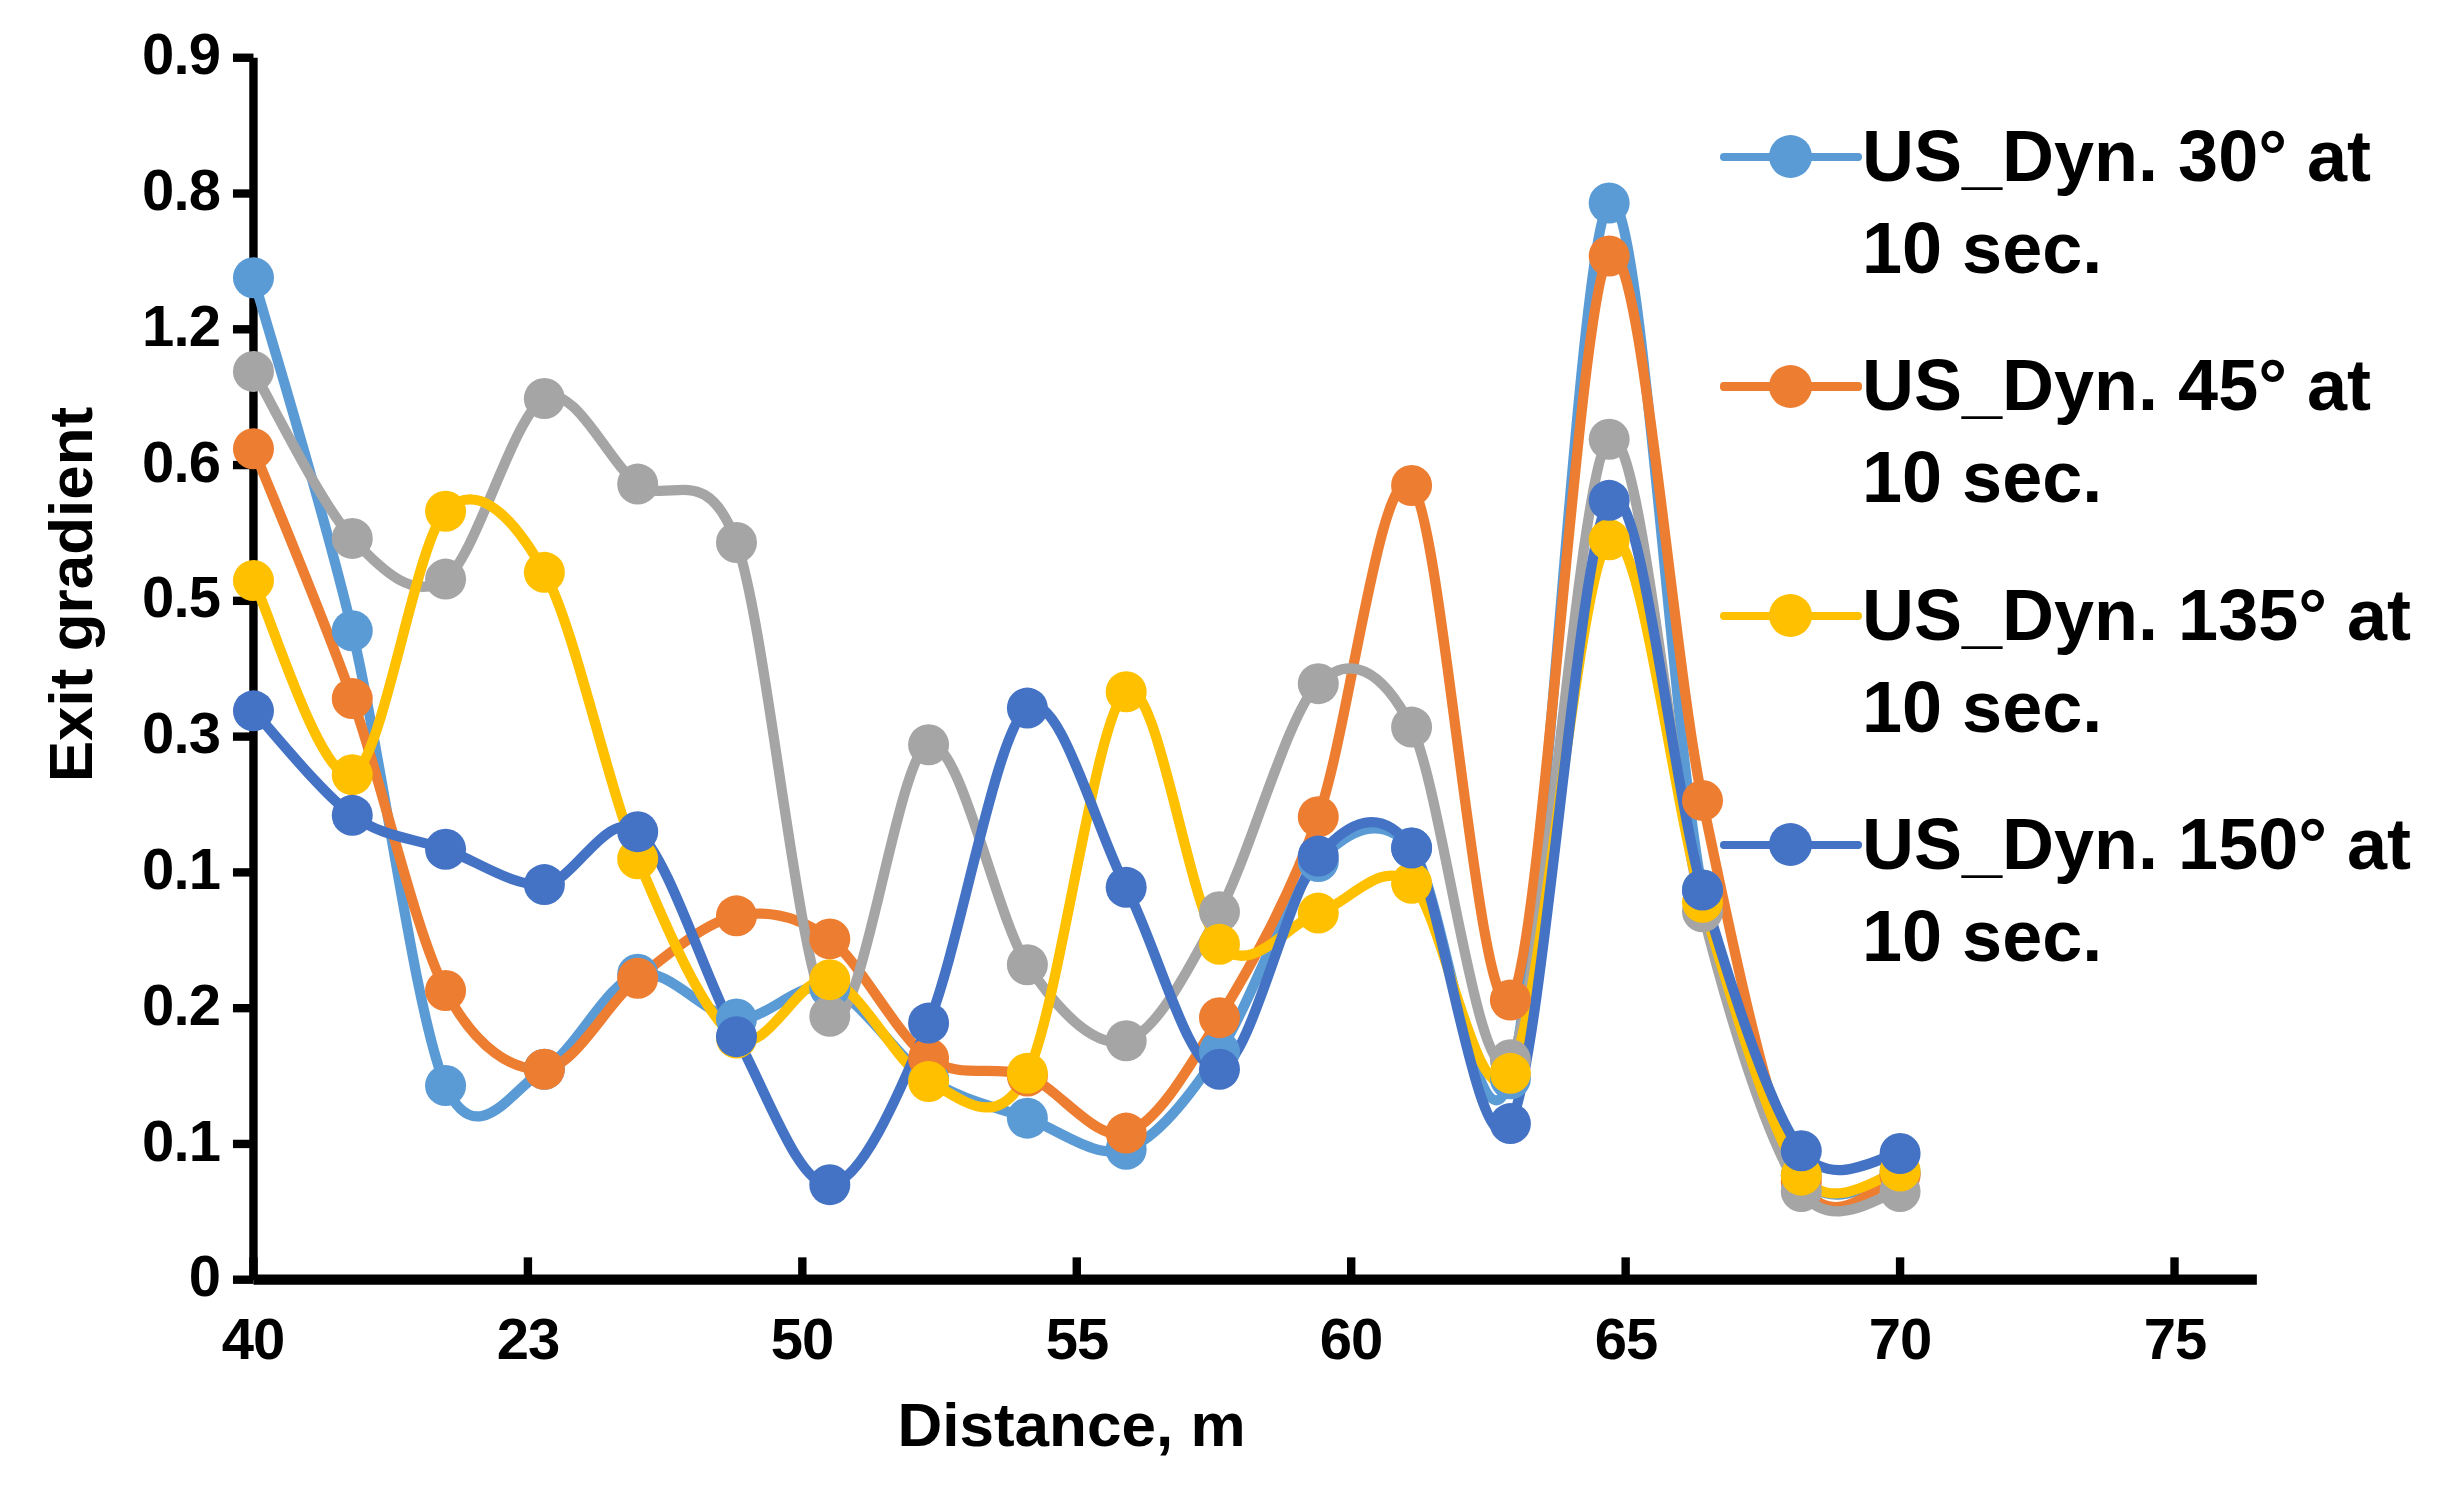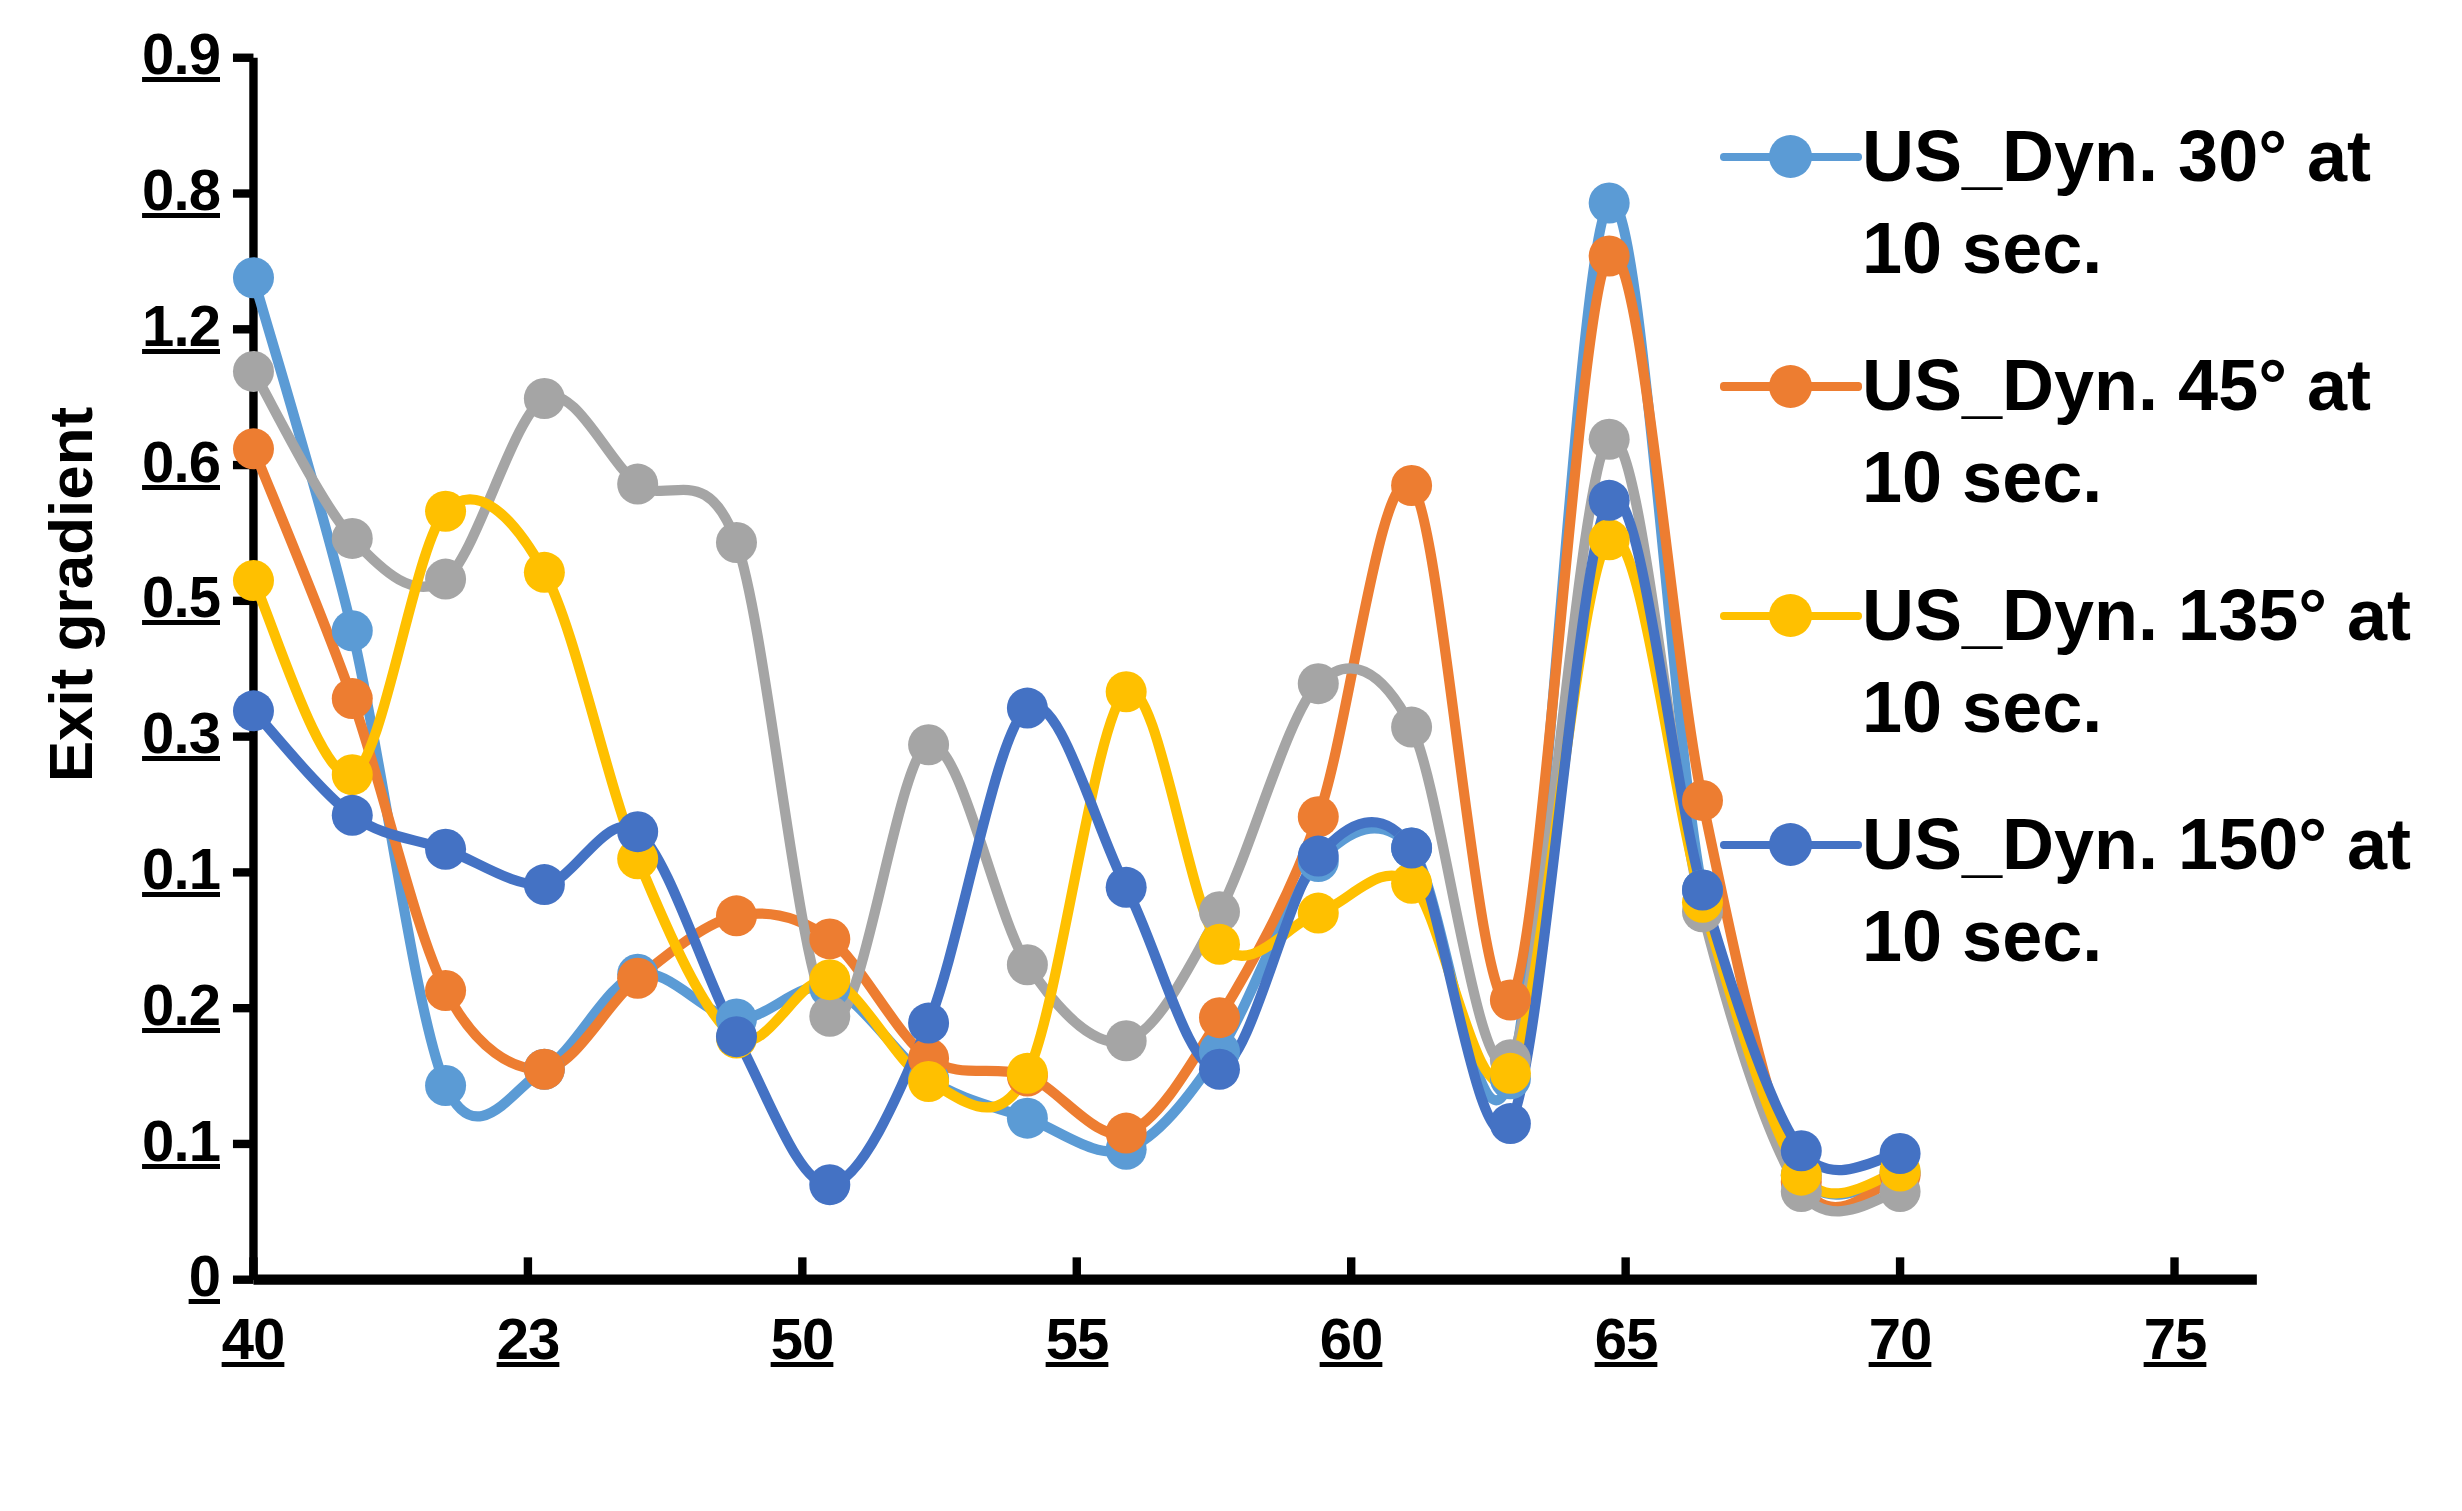--- a/index.html
+++ b/index.html
@@ -1,19 +1,19 @@
 <!DOCTYPE html>
 <html style="font-size:15px"><head>
 <meta charset="utf-8">
 <style>
   html,body{margin:0;padding:0;background:#ffffff;}
   body{width:2462px;height:1512px;font-family:"Liberation Sans",sans-serif;overflow:hidden;}
   #chart-root{position:relative;width:2462px;height:1512px;background:#fff;}
   #plot-svg{position:absolute;left:0;top:0;width:2462px;height:1512px;}
-  .ytick-label,.xtick-label{position:absolute;font-size:58px;font-weight:700;color:#000;white-space:nowrap;letter-spacing:-0.9px;text-decoration:underline;}
+  .ytick-label,.xtick-label{position:absolute;font-size:58px;font-weight:700;color:#000;white-space:nowrap;letter-spacing:-0.9px;}
   .ytick-label{text-align:right;}
   .xtick-label{text-align:center;}
   #y-axis-title{position:absolute;left:-125px;top:559px;width:391px;transform:rotate(-90deg);transform-origin:center center;
       font-size:62px;font-weight:700;color:#000;text-align:center;white-space:nowrap;}
   #x-axis-title{position:absolute;left:652px;top:1389px;width:839px;text-align:center;font-size:62px;font-weight:700;color:#000;}
   #legend{position:absolute;left:1720px;top:110px;width:736px;}
   .legend-item{display:flex;align-items:flex-start;margin-bottom:45px;}
   .legend-marker{position:relative;width:142px;height:60px;flex:0 0 142px;margin-top:17px;}
   .legend-line{position:absolute;left:0;top:26px;width:142px;height:8.4px;border-radius:3.7px;}
   .legend-dot{position:absolute;left:49px;top:8.4px;width:43px;height:43px;border-radius:50%;}
@@ -165,20 +165,21 @@
       <div class="xtick-label" style="width: 186px; left: 435px; top: 1305px;">23</div>
       <div class="xtick-label" style="width: 186px; left: 709px; top: 1305px;">50</div>
       <div class="xtick-label" style="width: 186px; left: 984px; top: 1305px;">55</div>
       <div class="xtick-label" style="width: 186px; left: 1258px; top: 1305px;">60</div>
       <div class="xtick-label" style="width: 186px; left: 1533px; top: 1305px;">65</div>
       <div class="xtick-label" style="width: 186px; left: 1807px; top: 1305px;">70</div>
       <div class="xtick-label" style="width: 186px; left: 2082px; top: 1305px;">75</div>
     </div>
 
   <div id="y-axis-title">Exit gradient</div>
+  <div id="x-axis-title">Distance, m</div>
 
   <div id="legend">
       <div class="legend-item">
         <div class="legend-marker">
           <div class="legend-line" style="background: rgb(91, 155, 213);"></div>
           <div class="legend-dot" style="background: rgb(91, 155, 213);"></div>
         </div>
         <div class="legend-label">US_Dyn. 30° at 10 sec.</div>
       </div>
       <div class="legend-item">

